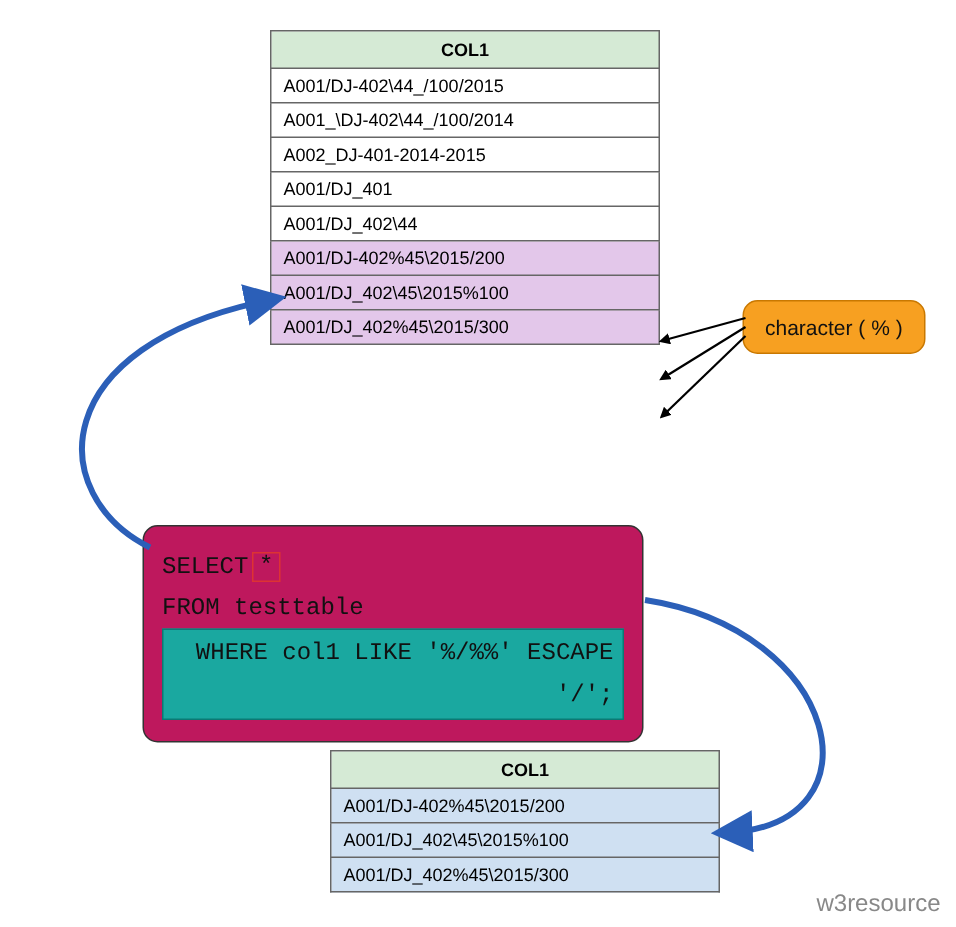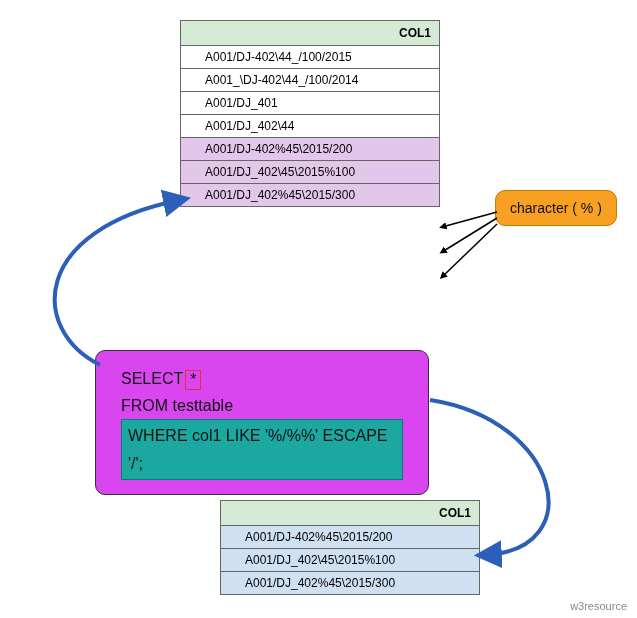--- a/index.html
+++ b/index.html
@@ -14,76 +14,77 @@
   .table {
     position: absolute;
     border-collapse: collapse;
   }
   .table th {
     background: #d5ead5;
     border: 1px solid #666;
     font-weight: bold;
     font-size: 12px;
     padding: 5px 8px;
-    text-align: right;
+    text-align: center;
   }
   .table td {
     border: 1px solid #666;
     font-size: 12px;
-    padding: 4px 24px;
+    padding: 4px 8px;
     text-align: left;
     background: #ffffff;
   }
   .table td.hl {
     background: #e3c7ea;
   }
   .table.result td {
     background: #cfe0f2;
   }
   .sqlbox {
     position: absolute;
-    background: #d946ef;
+    background: #be185d;
     border: 1px solid #333;
     border-radius: 10px;
-    padding: 14px 25px;
-    font-family: Liberation Sans, sans-serif;
+    padding: 14px 12px;
+    font-family: Liberation Mono, monospace;
     font-size: 16px;
     color: #111;
     line-height: 1.7;
   }
   .sqlbox .asterisk-box {
     display: inline-block;
     border: 1px solid #d33;
     padding: 0 4px;
     line-height: 1.1;
     vertical-align: middle;
     margin-left: 2px;
   }
   .sqlbox .where-line {
     background: #1aa8a0;
     display: inline-block;
     padding: 2px 6px;
     border: 1px solid #0a7a74;
+    text-align: right;
   }
   .callout {
     position: absolute;
     background: #f7a021;
     border: 1px solid #c97800;
     border-radius: 10px;
     padding: 8px 14px;
     font-size: 14px;
     text-align: center;
     color: #111;
     line-height: 1.3;
   }
   .attrib {
     position: absolute;
     right: 10px;
     bottom: 6px;
-    font-size: 11px;
+    font-size: 16px;
     color: #888;
   }
   svg.overlay {
     position: absolute;
     left: 0; top: 0;
     width: 637px; height: 618px;
     pointer-events: none;
   }
 </style>
 </head>
@@ -96,38 +97,41 @@
       </tr>
   </thead>
   <tbody id="top-tbody">
       <tr>
         <td>A001/DJ-402\44_/100/2015</td>
       </tr>
       <tr>
         <td>A001_\DJ-402\44_/100/2014</td>
       </tr>
       <tr>
+        <td>A002_DJ-401-2014-2015</td>
+      </tr>
+      <tr>
         <td>A001/DJ_401</td>
       </tr>
       <tr>
         <td>A001/DJ_402\44</td>
       </tr>
       <tr>
         <td class="hl">A001/DJ-402%45\2015/200</td>
       </tr>
       <tr>
         <td class="hl">A001/DJ_402\45\2015%100</td>
       </tr>
       <tr>
         <td class="hl">A001/DJ_402%45\2015/300</td>
       </tr>
     </tbody>
 </table>
 
-<div class="callout" style="left:495px; top:190px;">
+<div class="callout" style="left:495px; top:200px;">
   <div>character ( % )</div>
 </div>
 
 <div class="sqlbox" style="left:95px; top:350px; width:334px;">
   <div>
     <span>SELECT</span><span class="asterisk-box">*</span>
   </div>
   <div>FROM testtable</div>
   <div><span class="where-line">WHERE col1   LIKE '%/%%' ESCAPE '/';</span></div>
 </div>

